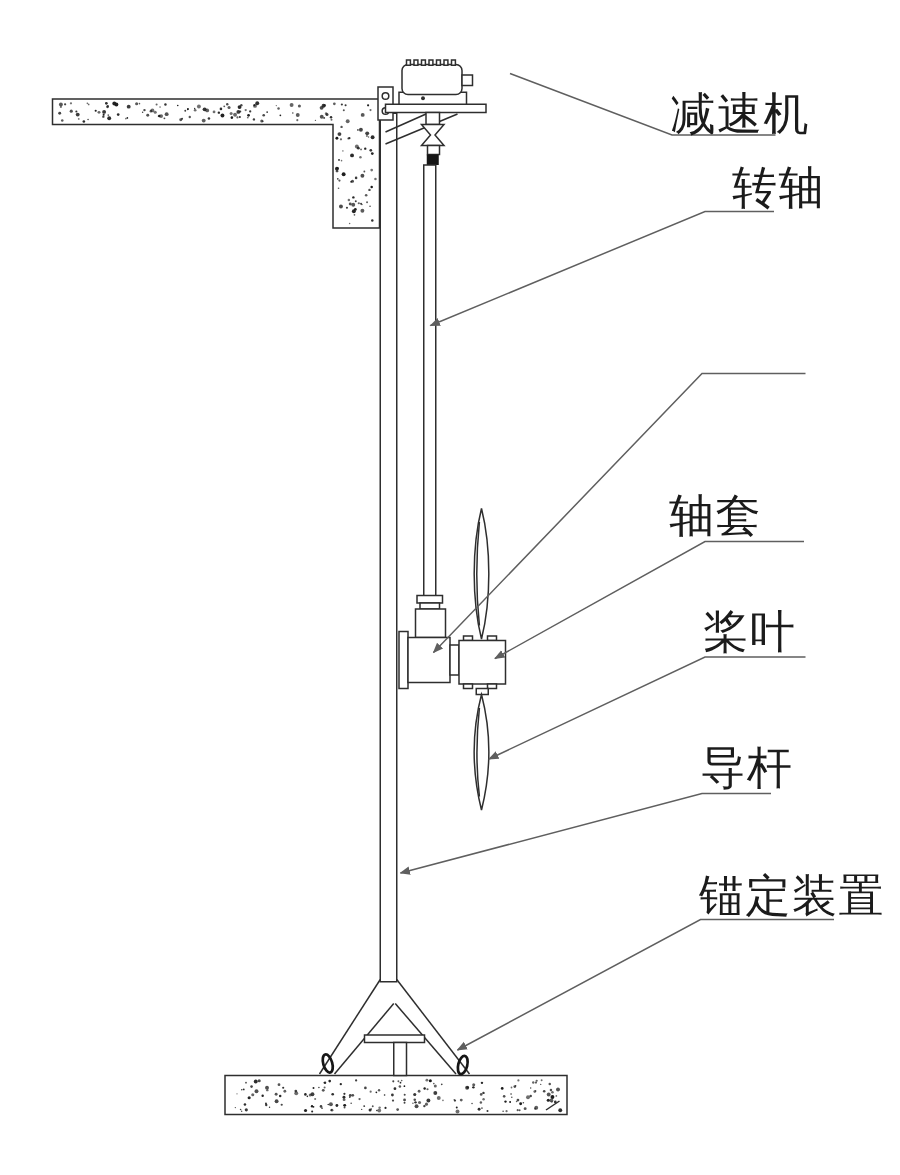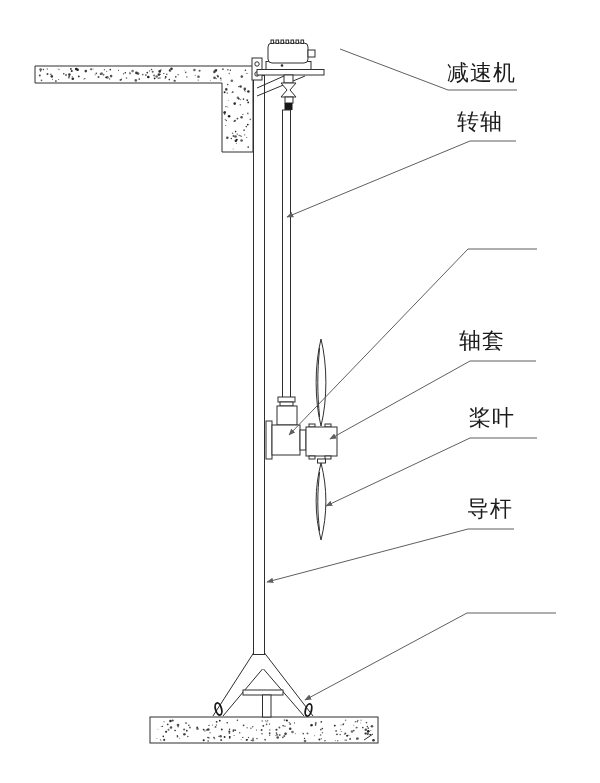--- a/index.html
+++ b/index.html
@@ -16,21 +16,21 @@
     overflow:hidden;
     font-family:"DejaVu Sans","Liberation Sans",sans-serif;
   }
   svg{position:absolute;left:0;top:0;}
   .ln{stroke:var(--line);stroke-width:1;fill:none;}
   .fillw{fill:#ffffff;stroke:var(--line);stroke-width:1;}
   .leader{stroke:var(--leader);stroke-width:1;fill:none;}
   .part-label{
     position:absolute;
     color:var(--text);
-    font-size:22px;
+    font-size:30px;
     line-height:1.15;
     letter-spacing:1px;
     white-space:nowrap;
     user-select:none;
   }
 </style>
 </head>
 <body>
 
 <div class="stage">
@@ -481,18 +481,19 @@
       <path class="leader" d="M516,141 L470,141 L287,217" marker-end="url(#arr)"></path>
       <path class="leader" d="M537,249 L468,249 L289,435" marker-end="url(#arr)"></path>
       <path class="leader" d="M536,361 L470,361 L330,439" marker-end="url(#arr)"></path>
       <path class="leader" d="M537,438 L470,438 L326,506" marker-end="url(#arr)"></path>
       <path class="leader" d="M514,529 L468,529 L267,582" marker-end="url(#arr)"></path>
       <path class="leader" d="M556,613 L467,613 L305,700" marker-end="url(#arr)"></path>
     </g>
   </svg>
 
   <div class="part-label" style="left:447px;top:60px;">减速机</div>
-  <div class="part-label" style="left:457px;top:109px;">转轴</div>
-  <div class="part-label" style="left:459px;top:328px;text-align:center;">轴套</div>
+  <div class="part-label" style="left:488px;top:109px;">转轴</div>
+  <div class="part-label" style="left:446px;top:328px;text-align:center;">轴套</div>
   <div class="part-label" style="left:469px;top:405px;">桨叶</div>
   <div class="part-label" style="left:467px;top:496px;text-align:center;">导杆</div>
+  <div class="part-label" style="left:466px;top:581px;">锚定装置</div>
 
 </div>
 
 </body></html>

